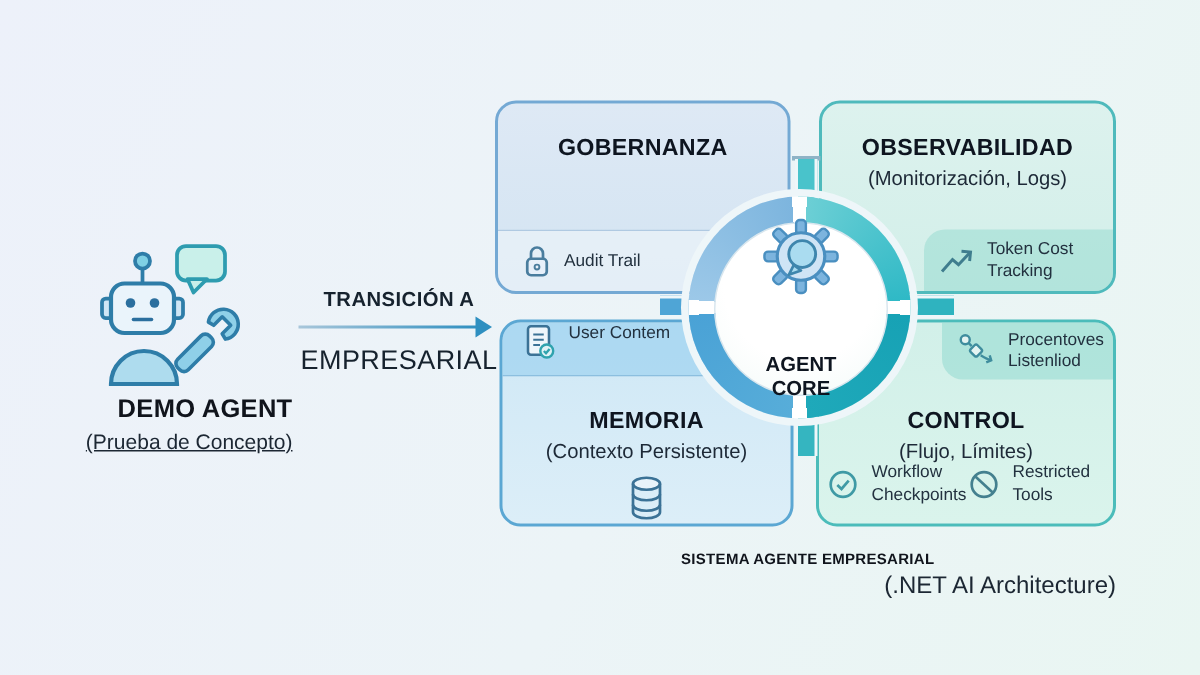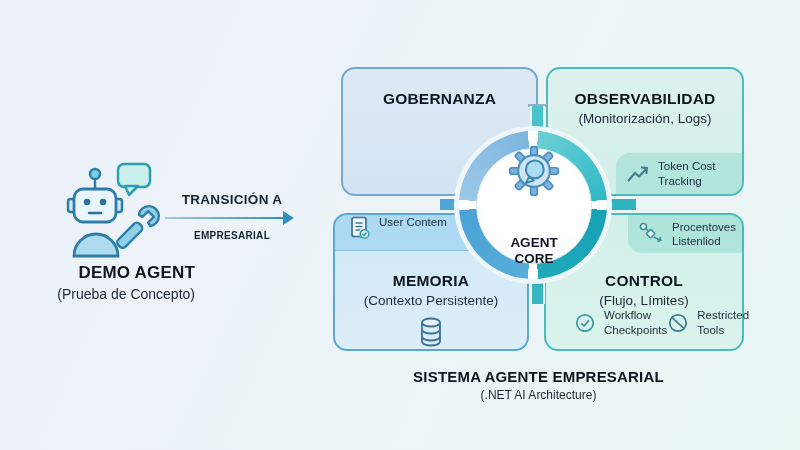--- a/index.html
+++ b/index.html
@@ -4,34 +4,34 @@
 <style>
   html,body{margin:0;padding:0;}
   .canvas{
     position:relative;width:800px;height:450px;overflow:hidden;
     font-family:"Liberation Sans",sans-serif;
     background:linear-gradient(115deg,#edf1fa 0%,#ecf4f7 55%,#e9f6f2 100%);
   }
   
   .demo-block{position:absolute;left:25px;top:263px;width:170px;text-align:right;}
   .demo-title{font-size:17px;font-weight:bold;color:#10141c;letter-spacing:.2px;}
-  .demo-sub{font-size:14px;color:#1c2733;margin-top:3px;}
+  .demo-sub{font-size:14px;color:#1c2733;margin-top:3px;text-decoration:underline;}
   .robot-wrap{position:absolute;left:58px;top:158px;width:104px;height:102px;}
   
-  .transition{position:absolute;left:165px;top:192px;width:134px;text-align:center;}
+  .transition{position:absolute;left:199px;top:192px;width:134px;text-align:center;}
   .transition .t1{font-size:13.5px;font-weight:600;color:#16222e;letter-spacing:.3px;}
-  .transition .t2{font-size:10px;font-weight:700;color:#16222e;letter-spacing:.3px;margin-top:5px;}
+  .transition .t2{font-size:18px;font-weight:400;color:#16222e;letter-spacing:.3px;margin-top:5px;}
   .arrow-row{position:relative;height:14px;margin-top:4px;}
   .arrow-line{position:absolute;left:0;top:6px;width:120px;height:2.4px;
     background:linear-gradient(90deg,#a8c6da,#2e8fc0);}
   .arrow-head{position:absolute;left:118px;top:0;width:0;height:0;
     border-left:11px solid #2e8fc0;border-top:7px solid transparent;border-bottom:7px solid transparent;}
   
   .card{position:absolute;border-radius:14px;z-index:1;box-sizing:border-box;}
-  .card-gob{left:341px;top:67px;width:197px;height:129px;border:2px solid #74a9d4;
+  .card-gob{left:330px;top:67px;width:197px;height:129px;border:2px solid #74a9d4;
     background:linear-gradient(180deg,#dee9f5 0%,#d3e4f2 100%);}
   .card-obs{left:546px;top:67px;width:198px;height:129px;border:2px solid #4fbabc;
     background:linear-gradient(180deg,#ddf2ee 0%,#d2efe9 100%);}
   .card-mem{left:333px;top:213px;width:196px;height:138px;border:2px solid #5ba7d3;
     background:linear-gradient(180deg,#cfe8f6 0%,#dceef8 100%);}
   .card-ctl{left:544px;top:213px;width:200px;height:138px;border:2px solid #4bbcba;
     background:linear-gradient(180deg,#d2f0e9 0%,#daf4ec 100%);}
   .card h3{margin:0;text-align:center;font-size:15.5px;font-weight:bold;color:#0e1520;letter-spacing:.2px;}
   .card .sub{text-align:center;font-size:13.5px;color:#1d2937;margin-top:3px;}
   .card-gob .head,.card-obs .head{padding-top:21px;}
@@ -45,21 +45,21 @@
     background:rgba(125,195,235,.42);border-bottom:1.5px solid rgba(90,150,195,.4);
     border-radius:12px 12px 0 0;display:flex;align-items:flex-start;padding-left:14px;box-sizing:border-box;}
   .strip-corner-br{position:absolute;right:0;bottom:0;width:126px;height:41px;
     background:rgba(140,215,205,.45);border-radius:14px 0 12px 0;
     display:flex;align-items:center;padding-left:10px;box-sizing:border-box;justify-content:center;}
   .strip-corner-tr{position:absolute;right:0;top:0;width:114px;height:38px;
     background:rgba(140,215,205,.5);border-radius:0 12px 0 14px;
     display:flex;align-items:center;padding-left:10px;box-sizing:border-box;}
   .badge-label{font-size:11.5px;color:#22313f;line-height:1.25;margin-left:8px;}
   .badge-label.two{max-width:84px;}
-  .bottom-badges{position:absolute;left:0;right:0;bottom:12px;display:flex;justify-content:space-between;padding:0 28px;align-items:center;}
+  .bottom-badges{position:absolute;left:0;right:0;bottom:12px;display:flex;justify-content:space-between;padding:0 5px;align-items:center;}
   .mini-badge{display:flex;align-items:center;}
   .db-icon-row{display:flex;justify-content:center;margin-top:8px;}
   
   .stub{position:absolute;z-index:2;box-sizing:border-box;}
   .stub-n{left:530px;top:106px;width:15px;height:42px;background:#49c3cb;
     border-left:2.5px solid #eef6f9;border-right:2.5px solid #eef6f9;}
   .stub-s{left:530px;top:260px;width:15px;height:44px;background:#35b5c0;
     border-left:2.5px solid #eef6f9;border-right:2.5px solid #eef6f9;}
   .stub-w{left:440px;top:197px;width:34px;height:15px;background:#4fa5d6;
     border-top:2.5px solid #eef6f9;border-bottom:2.5px solid #eef6f9;}
@@ -77,22 +77,22 @@
       #ffffff 266deg 274deg,
       #9cc8e8 274deg, #7db5de 356deg,
       #ffffff 356deg 360deg);
     box-shadow:0 0 0 5px #eef6f9;}
   .hub{position:absolute;left:17px;top:17px;width:114px;height:114px;border-radius:50%;
     background:radial-gradient(circle at 50% 35%,#ffffff 55%,#f2faf8 100%);
     border:1px solid #d8e6ee;display:flex;flex-direction:column;align-items:center;justify-content:center;gap:34px;}
   .hub-title{font-size:13.5px;font-weight:bold;color:#0e1520;line-height:1.2;text-align:center;margin-top:4px;}
   
   .caption{position:absolute;left:333px;top:368px;width:411px;text-align:center;}
-  .caption .c1{font-size:15px;font-weight:bold;color:#10141c;letter-spacing:.2px;}
-  .caption .c2{font-size:12px;color:#1c2733;margin-top:3px;}
+  .caption .c1{font-size:10px;font-weight:bold;color:#10141c;letter-spacing:.2px;}
+  .caption .c2{font-size:16px;color:#1c2733;margin-top:3px;text-align:right;}
   .icon{flex:0 0 auto;display:inline-flex;}
 </style>
 </head>
 <body>
 
 <div class="canvas">
 
   <div class="robot-wrap">
     <svg width="104" height="102" viewBox="0 0 104 102">
 
@@ -128,20 +128,30 @@
     <div class="arrow-row">
       <div class="arrow-line"></div>
       <div class="arrow-head"></div>
     </div>
     <div class="t2">EMPRESARIAL</div>
   </div>
 
   <div class="card card-gob">
     <div class="head">
       <h3>GOBERNANZA</h3>
+    </div>
+    <div class="strip-bottom-full">
+      <span class="icon">
+        <svg width="20" height="24" viewBox="0 0 20 24">
+          <path d="M6 11 v-4 a4 4 0 0 1 8 0 v4" fill="none" stroke="#4a7d9e" stroke-width="1.8"></path>
+          <rect x="3.5" y="10.5" width="13" height="11" rx="2.5" fill="#e7f0fa" stroke="#4a7d9e" stroke-width="1.8"></rect>
+          <circle cx="10" cy="16" r="1.6" fill="none" stroke="#4a7d9e" stroke-width="1.3"></circle>
+        </svg>
+      </span>
+      <span class="badge-label">Audit Trail</span>
     </div>
   </div>
 
   <div class="card card-obs">
     <div class="head">
       <h3>OBSERVABILIDAD</h3>
       <div class="sub">(Monitorización, Logs)</div>
     </div>
     <div class="strip-corner-br">
       <span class="icon">

